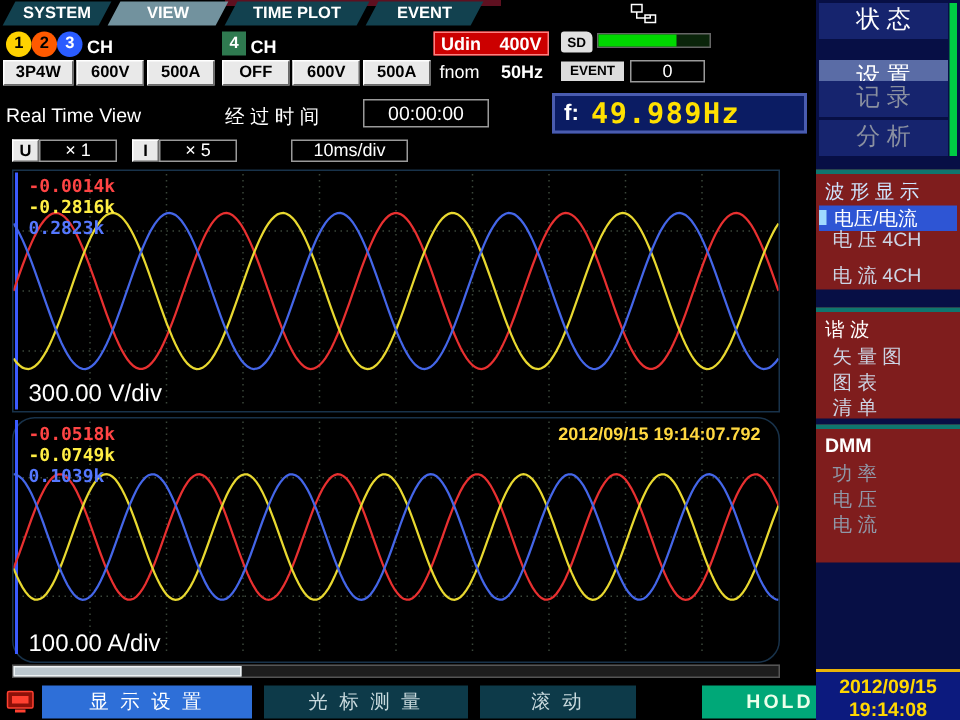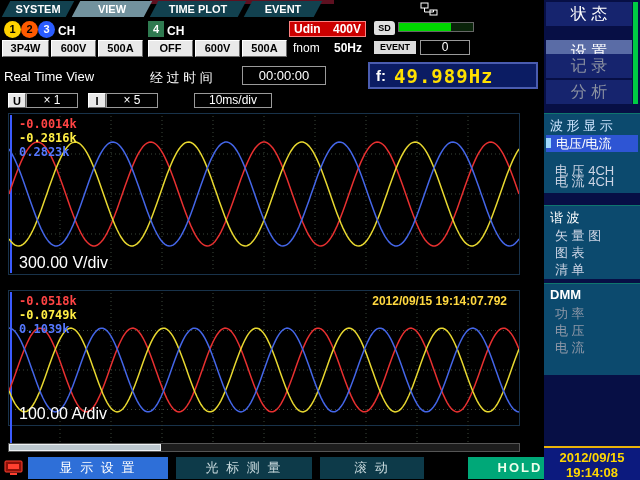--- a/index.html
+++ b/index.html
@@ -31,21 +31,21 @@
   .wval { position:absolute; left:10px; font-family:"DejaVu Sans Mono",monospace; font-size:12px; font-weight:bold; }
   .divlab { position:absolute; left:10px; bottom:2px; color:#fff; font-size:16px; }
   .ts { position:absolute; right:12px; top:3px; font-size:12px; font-weight:bold; }
 
   
   #sidebar { position:absolute; left:544px; top:0; width:96px; height:480px; background:#070f45; }
   .side-item { position:absolute; left:2px; width:86px; height:24px; line-height:24px; text-align:center;
                color:#fff; font-size:16px; background:#16246e; }
   .side-item.active { background:#5a6ca6; }
   .side-item.disabled { color:#8a90a0; }
-  .panel { position:absolute; left:0; width:96px; background:#0c4a6e; border-top:1px solid #0f766e; }
+  .panel { position:absolute; left:0; width:96px; background:#7f1d1d; border-top:3px solid #0f766e; }
   .panel-title { position:absolute; left:6px; color:#cfe6ff; font-size:13px; }
   .panel-item { position:absolute; left:11px; color:#ccd4e4; font-size:13px; }
   .panel-item.selected { left:2px; width:92px; background:#2e55d4; color:#fff; padding-left:10px; }
   .cursor-sq { position:absolute; left:2px; width:5px; height:10px; background:#9fd9ff; }
   #green-strip { position:absolute; left:89px; top:2px; width:5px; height:102px; background:#00cc44; }
   #clock { position:absolute; left:0; top:446px; width:96px; height:34px; background:#0c1a7e;
            border-top:2px solid #eab308; text-align:center; font-weight:bold; font-size:13px; }
 
   
   .bbtn { position:absolute; top:457px; height:22px; background:#0d3a49; color:#c9dade; font-size:13px;
@@ -158,21 +158,21 @@
         <polyline points="0,80.0 2,74.2 4,68.6 6,63.0 8,57.7 10,52.6 12,47.9 14,43.6 16,39.7 18,36.3 20,33.5 22,31.2 24,29.5 26,28.4 28,28.0 30,28.2 32,29.1 34,30.5 36,32.6 38,35.3 40,38.5 42,42.2 44,46.4 46,51.0 48,56.0 50,61.2 52,66.7 54,72.3 56,78.1 58,83.8 60,89.6 62,95.2 64,100.6 66,105.7 68,110.6 70,115.0 72,119.1 74,122.6 76,125.7 78,128.1 80,130.0 82,131.3 84,131.9 86,131.9 88,131.3 90,130.0 92,128.1 94,125.7 96,122.6 98,119.1 100,115.0 102,110.6 104,105.7 106,100.6 108,95.2 110,89.6 112,83.8 114,78.1 116,72.3 118,66.7 120,61.2 122,56.0 124,51.0 126,46.4 128,42.2 130,38.5 132,35.3 134,32.6 136,30.5 138,29.1 140,28.2 142,28.0 144,28.4 146,29.5 148,31.2 150,33.5 152,36.3 154,39.7 156,43.6 158,47.9 160,52.6 162,57.7 164,63.0 166,68.6 168,74.2 170,80.0 172,85.8 174,91.4 176,97.0 178,102.3 180,107.4 182,112.1 184,116.4 186,120.3 188,123.7 190,126.5 192,128.8 194,130.5 196,131.6 198,132.0 200,131.8 202,130.9 204,129.5 206,127.4 208,124.7 210,121.5 212,117.8 214,113.6 216,109.0 218,104.0 220,98.8 222,93.3 224,87.7 226,81.9 228,76.2 230,70.4 232,64.8 234,59.4 236,54.3 238,49.4 240,45.0 242,40.9 244,37.4 246,34.3 248,31.9 250,30.0 252,28.7 254,28.1 256,28.1 258,28.7 260,30.0 262,31.9 264,34.3 266,37.4 268,40.9 270,45.0 272,49.4 274,54.3 276,59.4 278,64.8 280,70.4 282,76.2 284,81.9 286,87.7 288,93.3 290,98.8 292,104.0 294,109.0 296,113.6 298,117.8 300,121.5 302,124.7 304,127.4 306,129.5 308,130.9 310,131.8 312,132.0 314,131.6 316,130.5 318,128.8 320,126.5 322,123.7 324,120.3 326,116.4 328,112.1 330,107.4 332,102.3 334,97.0 336,91.4 338,85.8 340,80.0 342,74.2 344,68.6 346,63.0 348,57.7 350,52.6 352,47.9 354,43.6 356,39.7 358,36.3 360,33.5 362,31.2 364,29.5 366,28.4 368,28.0 370,28.2 372,29.1 374,30.5 376,32.6 378,35.3 380,38.5 382,42.2 384,46.4 386,51.0 388,56.0 390,61.2 392,66.7 394,72.3 396,78.1 398,83.8 400,89.6 402,95.2 404,100.6 406,105.7 408,110.6 410,115.0 412,119.1 414,122.6 416,125.7 418,128.1 420,130.0 422,131.3 424,131.9 426,131.9 428,131.3 430,130.0 432,128.1 434,125.7 436,122.6 438,119.1 440,115.0 442,110.6 444,105.7 446,100.6 448,95.2 450,89.6 452,83.8 454,78.1 456,72.3 458,66.7 460,61.2 462,56.0 464,51.0 466,46.4 468,42.2 470,38.5 472,35.3 474,32.6 476,30.5 478,29.1 480,28.2 482,28.0 484,28.4 486,29.5 488,31.2 490,33.5 492,36.3 494,39.7 496,43.6 498,47.9 500,52.6 502,57.7 504,63.0 506,68.6 508,74.2 510,80.0" fill="none" stroke="#e83030" stroke-width="1.5"></polyline>
         <polyline points="0,125.0 2,127.6 4,129.6 6,131.1 8,131.8 10,132.0 12,131.5 14,130.4 16,128.6 18,126.3 20,123.3 22,119.9 24,116.0 26,111.6 28,106.8 30,101.7 32,96.4 34,90.8 36,85.1 38,79.4 40,73.6 42,67.9 44,62.4 46,57.1 48,52.1 50,47.4 52,43.1 54,39.3 56,36.0 58,33.2 60,31.0 62,29.3 64,28.4 66,28.0 68,28.3 70,29.2 72,30.7 74,32.9 76,35.6 78,38.9 80,42.7 82,46.9 84,51.5 86,56.5 88,61.8 90,67.3 92,73.0 94,78.7 96,84.5 98,90.2 100,95.8 102,101.2 104,106.3 106,111.1 108,115.5 110,119.5 112,123.0 114,126.0 116,128.4 118,130.2 120,131.4 122,132.0 124,131.9 126,131.2 128,129.8 130,127.9 132,125.4 134,122.3 136,118.6 138,114.6 140,110.0 142,105.2 144,100.0 146,94.5 148,88.9 150,83.2 152,77.4 154,71.7 156,66.1 158,60.6 160,55.4 162,50.5 164,45.9 166,41.8 168,38.1 170,35.0 172,32.4 174,30.4 176,28.9 178,28.2 180,28.0 182,28.5 184,29.6 186,31.4 188,33.7 190,36.7 192,40.1 194,44.0 196,48.4 198,53.2 200,58.3 202,63.6 204,69.2 206,74.9 208,80.6 210,86.4 212,92.1 214,97.6 216,102.9 218,107.9 220,112.6 222,116.9 224,120.7 226,124.0 228,126.8 230,129.0 232,130.7 234,131.6 236,132.0 238,131.7 240,130.8 242,129.3 244,127.1 246,124.4 248,121.1 250,117.3 252,113.1 254,108.5 256,103.5 258,98.2 260,92.7 262,87.0 264,81.3 266,75.5 268,69.8 270,64.2 272,58.8 274,53.7 276,48.9 278,44.5 280,40.5 282,37.0 284,34.0 286,31.6 288,29.8 290,28.6 292,28.0 294,28.1 296,28.8 298,30.2 300,32.1 302,34.6 304,37.7 306,41.4 308,45.4 310,50.0 312,54.8 314,60.0 316,65.5 318,71.1 320,76.8 322,82.6 324,88.3 326,93.9 328,99.4 330,104.6 332,109.5 334,114.1 336,118.2 338,121.9 340,125.0 342,127.6 344,129.6 346,131.1 348,131.8 350,132.0 352,131.5 354,130.4 356,128.6 358,126.3 360,123.3 362,119.9 364,116.0 366,111.6 368,106.8 370,101.7 372,96.4 374,90.8 376,85.1 378,79.4 380,73.6 382,67.9 384,62.4 386,57.1 388,52.1 390,47.4 392,43.1 394,39.3 396,36.0 398,33.2 400,31.0 402,29.3 404,28.4 406,28.0 408,28.3 410,29.2 412,30.7 414,32.9 416,35.6 418,38.9 420,42.7 422,46.9 424,51.5 426,56.5 428,61.8 430,67.3 432,73.0 434,78.7 436,84.5 438,90.2 440,95.8 442,101.2 444,106.3 446,111.1 448,115.5 450,119.5 452,123.0 454,126.0 456,128.4 458,130.2 460,131.4 462,132.0 464,131.9 466,131.2 468,129.8 470,127.9 472,125.4 474,122.3 476,118.6 478,114.6 480,110.0 482,105.2 484,100.0 486,94.5 488,88.9 490,83.2 492,77.4 494,71.7 496,66.1 498,60.6 500,55.4 502,50.5 504,45.9 506,41.8 508,38.1 510,35.0" fill="none" stroke="#e8d830" stroke-width="1.5"></polyline>
         <polyline points="0,35.0 2,38.1 4,41.8 6,45.9 8,50.5 10,55.4 12,60.6 14,66.1 16,71.7 18,77.4 20,83.2 22,88.9 24,94.5 26,100.0 28,105.2 30,110.0 32,114.6 34,118.6 36,122.3 38,125.4 40,127.9 42,129.8 44,131.2 46,131.9 48,132.0 50,131.4 52,130.2 54,128.4 56,126.0 58,123.0 60,119.5 62,115.5 64,111.1 66,106.3 68,101.2 70,95.8 72,90.2 74,84.5 76,78.7 78,73.0 80,67.3 82,61.8 84,56.5 86,51.5 88,46.9 90,42.7 92,38.9 94,35.6 96,32.9 98,30.7 100,29.2 102,28.3 104,28.0 106,28.4 108,29.3 110,31.0 112,33.2 114,36.0 116,39.3 118,43.1 120,47.4 122,52.1 124,57.1 126,62.4 128,67.9 130,73.6 132,79.4 134,85.1 136,90.8 138,96.4 140,101.7 142,106.8 144,111.6 146,116.0 148,119.9 150,123.3 152,126.3 154,128.6 156,130.4 158,131.5 160,132.0 162,131.8 164,131.1 166,129.6 168,127.6 170,125.0 172,121.9 174,118.2 176,114.1 178,109.5 180,104.6 182,99.4 184,93.9 186,88.3 188,82.6 190,76.8 192,71.1 194,65.5 196,60.0 198,54.8 200,50.0 202,45.4 204,41.4 206,37.7 208,34.6 210,32.1 212,30.2 214,28.8 216,28.1 218,28.0 220,28.6 222,29.8 224,31.6 226,34.0 228,37.0 230,40.5 232,44.5 234,48.9 236,53.7 238,58.8 240,64.2 242,69.8 244,75.5 246,81.3 248,87.0 250,92.7 252,98.2 254,103.5 256,108.5 258,113.1 260,117.3 262,121.1 264,124.4 266,127.1 268,129.3 270,130.8 272,131.7 274,132.0 276,131.6 278,130.7 280,129.0 282,126.8 284,124.0 286,120.7 288,116.9 290,112.6 292,107.9 294,102.9 296,97.6 298,92.1 300,86.4 302,80.6 304,74.9 306,69.2 308,63.6 310,58.3 312,53.2 314,48.4 316,44.0 318,40.1 320,36.7 322,33.7 324,31.4 326,29.6 328,28.5 330,28.0 332,28.2 334,28.9 336,30.4 338,32.4 340,35.0 342,38.1 344,41.8 346,45.9 348,50.5 350,55.4 352,60.6 354,66.1 356,71.7 358,77.4 360,83.2 362,88.9 364,94.5 366,100.0 368,105.2 370,110.0 372,114.6 374,118.6 376,122.3 378,125.4 380,127.9 382,129.8 384,131.2 386,131.9 388,132.0 390,131.4 392,130.2 394,128.4 396,126.0 398,123.0 400,119.5 402,115.5 404,111.1 406,106.3 408,101.2 410,95.8 412,90.2 414,84.5 416,78.7 418,73.0 420,67.3 422,61.8 424,56.5 426,51.5 428,46.9 430,42.7 432,38.9 434,35.6 436,32.9 438,30.7 440,29.2 442,28.3 444,28.0 446,28.4 448,29.3 450,31.0 452,33.2 454,36.0 456,39.3 458,43.1 460,47.4 462,52.1 464,57.1 466,62.4 468,67.9 470,73.6 472,79.4 474,85.1 476,90.8 478,96.4 480,101.7 482,106.8 484,111.6 486,116.0 488,119.9 490,123.3 492,126.3 494,128.6 496,130.4 498,131.5 500,132.0 502,131.8 504,131.1 506,129.6 508,127.6 510,125.0" fill="none" stroke="#4466e8" stroke-width="1.5"></polyline>
       </svg>
     <div class="wval" style="top: 3px; color: rgb(255, 68, 68);">-0.0014k</div>
     <div class="wval" style="top: 17px; color: rgb(255, 238, 68);">-0.2816k</div>
     <div class="wval" style="top: 31px; color: rgb(85, 120, 255);">0.2823k</div>
     <div class="divlab">300.00 V/div</div>
   </div>
 
-  <div class="plot" style="top:290px;height:136px;">
+  <div class="plot" style="top:278px;height:164px;border-radius:15px;">
     <svg id="wave1" width="510" height="158">
         <line x1="51" y1="2" x2="51" y2="156" stroke="#3a463a" stroke-width="1" stroke-dasharray="1 3"></line>
         <line x1="102" y1="2" x2="102" y2="156" stroke="#3a463a" stroke-width="1" stroke-dasharray="1 3"></line>
         <line x1="153" y1="2" x2="153" y2="156" stroke="#3a463a" stroke-width="1" stroke-dasharray="1 3"></line>
         <line x1="204" y1="2" x2="204" y2="156" stroke="#3a463a" stroke-width="1" stroke-dasharray="1 3"></line>
         <line x1="255" y1="2" x2="255" y2="156" stroke="#3a463a" stroke-width="1" stroke-dasharray="1 3"></line>
         <line x1="306" y1="2" x2="306" y2="156" stroke="#3a463a" stroke-width="1" stroke-dasharray="1 3"></line>
         <line x1="357" y1="2" x2="357" y2="156" stroke="#3a463a" stroke-width="1" stroke-dasharray="1 3"></line>
         <line x1="408" y1="2" x2="408" y2="156" stroke="#3a463a" stroke-width="1" stroke-dasharray="1 3"></line>
         <line x1="459" y1="2" x2="459" y2="156" stroke="#3a463a" stroke-width="1" stroke-dasharray="1 3"></line>
@@ -209,21 +209,21 @@
     <div id="green-strip"></div>
     <div class="side-item" style="top:2px;">状 态</div>
     <div class="side-item active" style="top:28px;margin-top:12px;">设 置</div>
     <div class="side-item disabled" style="top:54px;">记 录</div>
     <div class="side-item disabled" style="top:80px;">分 析</div>
 
     <div class="panel" style="top:113px;height:80px;">
       <div class="panel-title" style="top:3px;">波 形 显 示</div>
       <div class="panel-item selected" style="top:21px;height:17px;line-height:17px;">电压/电流</div>
       <div class="cursor-sq" style="top:24px;"></div>
-      <div class="panel-item" style="top:48px;">电 压 4CH</div>
+      <div class="panel-item" style="top:35px;">电 压 4CH</div>
       <div class="panel-item" style="top:59px;">电 流 4CH</div>
     </div>
 
     <div class="panel" style="top:205px;height:74px;">
       <div class="panel-title" style="top:3px;color:#fff;">谐 波</div>
       <div class="panel-item" style="top:21px;">矢 量 图</div>
       <div class="panel-item" style="top:38px;">图 表</div>
       <div class="panel-item" style="top:55px;">清 单</div>
     </div>
 

